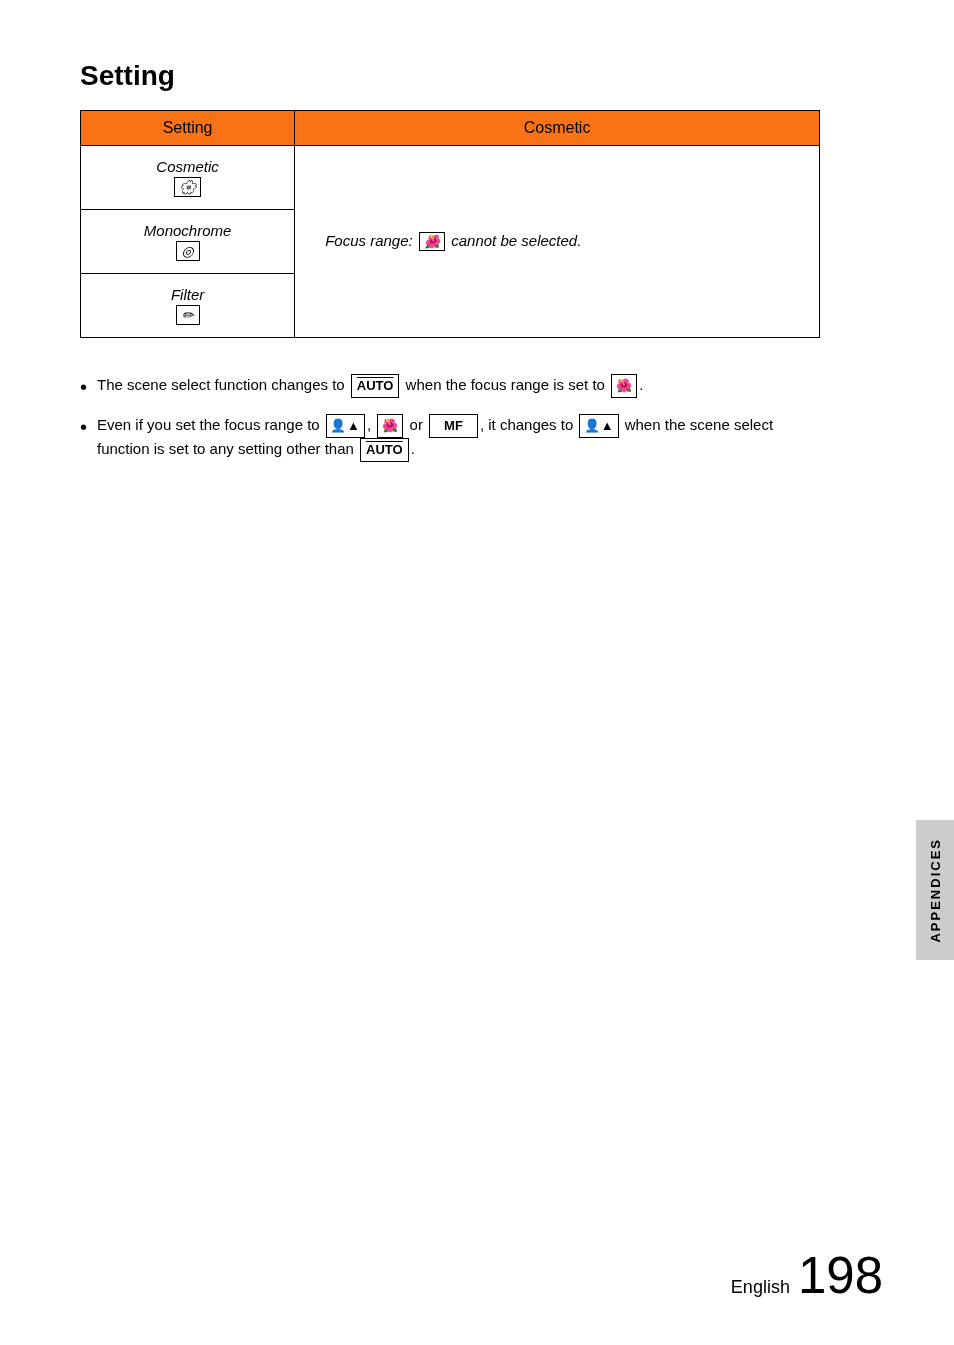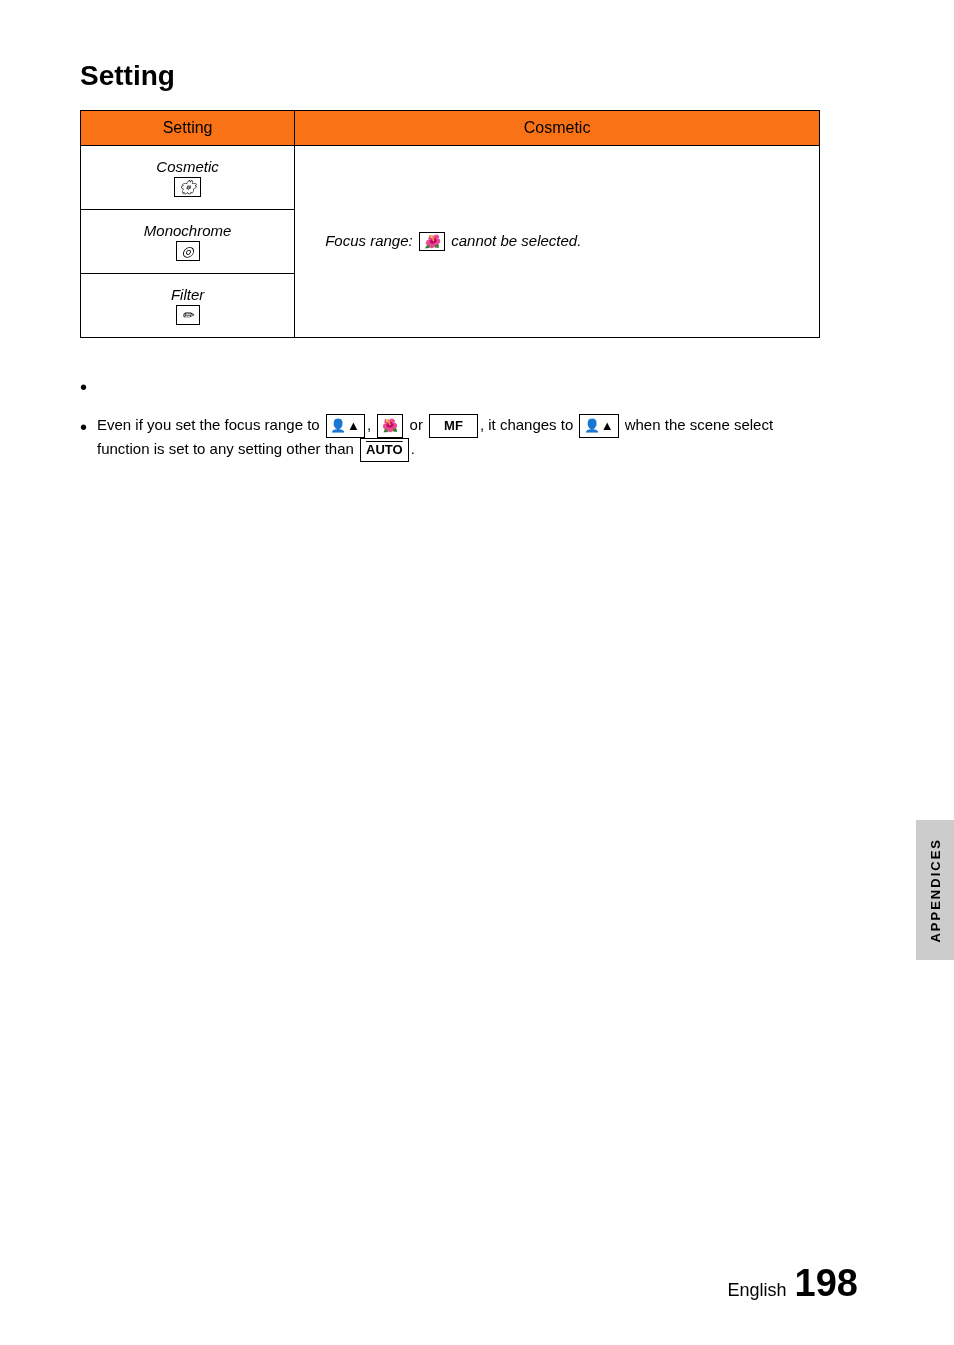--- a/index.html
+++ b/index.html
@@ -129,33 +129,33 @@
       font-weight: bold;
       letter-spacing: 2px;
       color: #000;
       text-transform: uppercase;
     }
 
     
     .page-number-row {
       position: absolute;
       bottom: 40px;
-      right: 96px;
+      right: 71px;
       display: flex;
       align-items: baseline;
       gap: 8px;
     }
 
     .page-number-label {
       font-size: 18px;
     }
 
     .page-number-value {
-      font-size: 38px;
-      font-weight: bold;
+      font-size: 51px;
+      font-weight: normal;
     }
 
     
     .inline-icon {
       display: inline-block;
       border: 1.5px solid #000;
       padding: 1px 4px;
       font-size: 13px;
       vertical-align: middle;
       margin: 0 2px;
@@ -223,20 +223,23 @@
           <div class="icon-box">✏</div>
         </td>
       </tr>
     </tbody>
   </table>
 
 
   <ul class="bullet-list">
     <li>
       <span class="bullet-dot">•</span>
+      <span class="bullet-text">
+        The scene select function changes to <span class="auto-icon">AUTO</span> when the focus range is set to <span class="inline-icon">🌺</span>.
+      </span>
     </li>
     <li>
       <span class="bullet-dot">•</span>
       <span class="bullet-text">
         Even if you set the focus range to <span class="inline-icon">👤▲</span>, <span class="inline-icon">🌺</span> <span>or</span> <span class="mf-icon">MF</span>, it changes to <span class="inline-icon">👤▲</span> when the scene select function is set to any setting other than <span class="auto-icon">AUTO</span>.
       </span>
     </li>
   </ul>
 
 </div>

